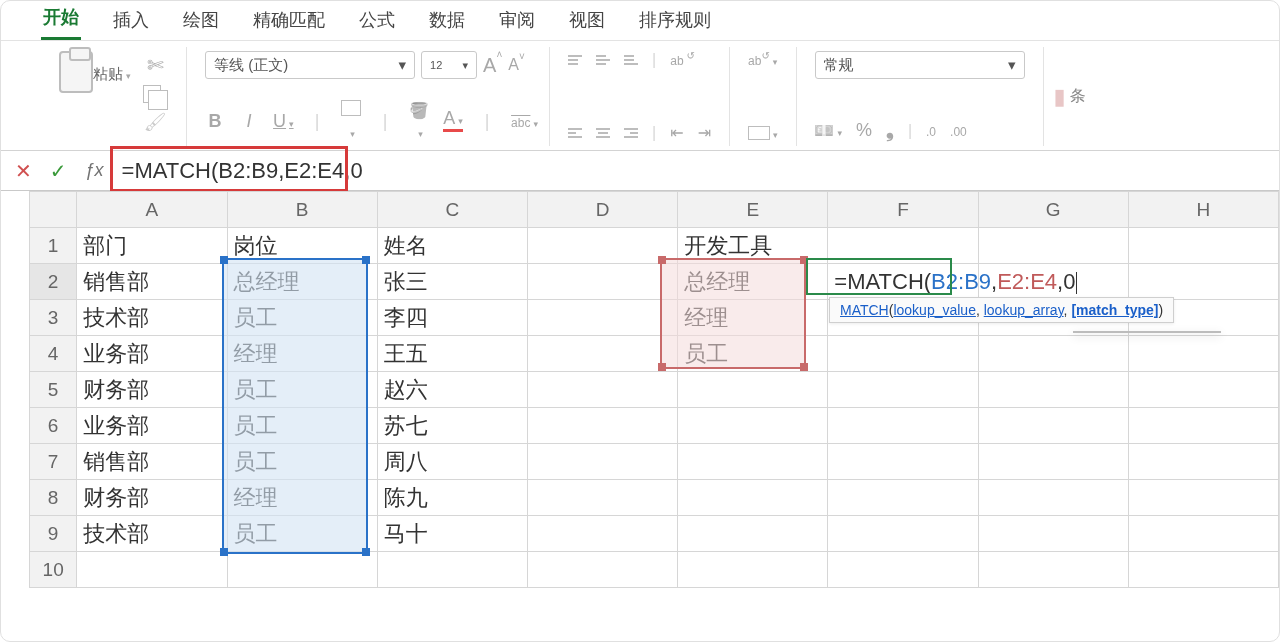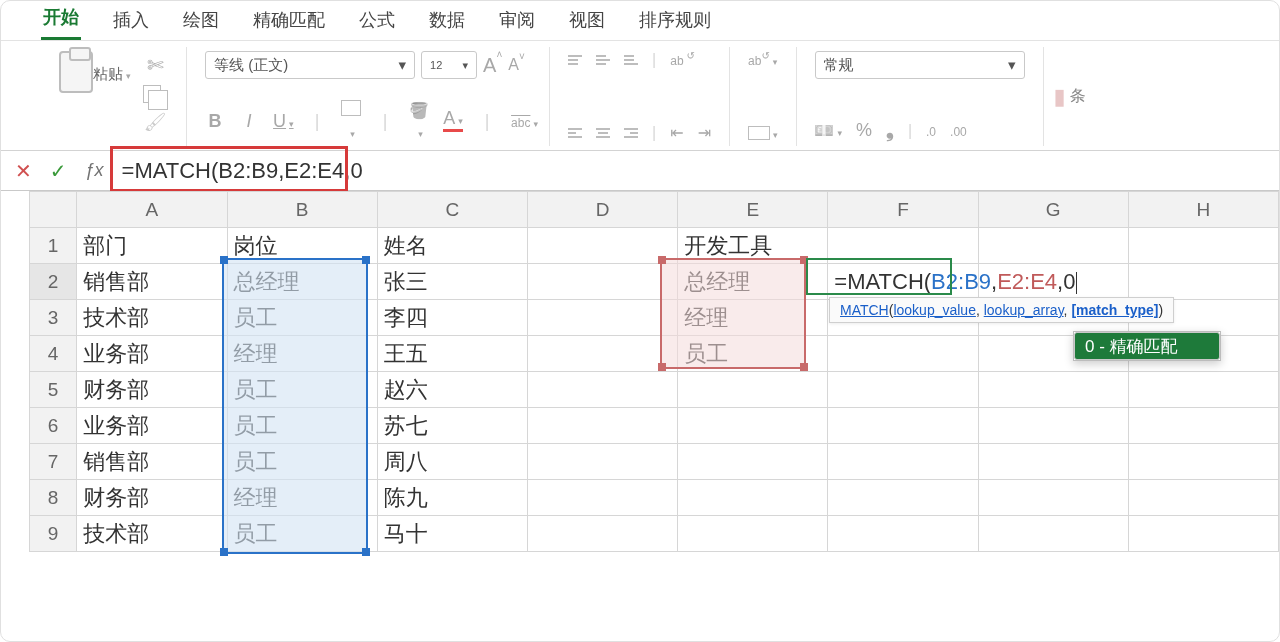--- a/index.html
+++ b/index.html
@@ -486,20 +486,31 @@
       <td class="rowh">9</td>
       <td>技术部</td>
       <td>员工</td>
       <td>马十</td>
       <td></td>
       <td></td>
       <td></td>
       <td></td>
       <td></td>
     </tr>
+    <tr>
+      <td class="rowh">10</td>
+      <td></td>
+      <td></td>
+      <td></td>
+      <td></td>
+      <td></td>
+      <td></td>
+      <td></td>
+      <td></td>
+    </tr>
   </tbody>
 </table>
 
 <div class="ovl sel-blue" style="left:221px; top:67px; width:146px; height:296px;">
   <span class="handle h-tl"></span>
       <span class="handle h-tr"></span>
   <span class="handle h-bl"></span>
       <span class="handle h-br"></span>
 </div>
 
@@ -510,16 +521,15 @@
       <span class="handle h-br"></span>
 </div>
 
 <div class="ovl sel-green" style="left:805px; top:67px; width:146px; height:37px;"></div>
 
 <div class="func-tip" style="left:828px; top:106px;">
   <a>MATCH</a>(<a>lookup_value</a>, <a>lookup_array</a>, <a class="bold-arg">[match_type]</a>)
 </div>
 
 <div class="ac-drop" style="left:1072px; top:140px;">
-  <div class="opt sel">0 - 精确匹配</div>
 </div>
 
 </div>
 
 </body></html>

